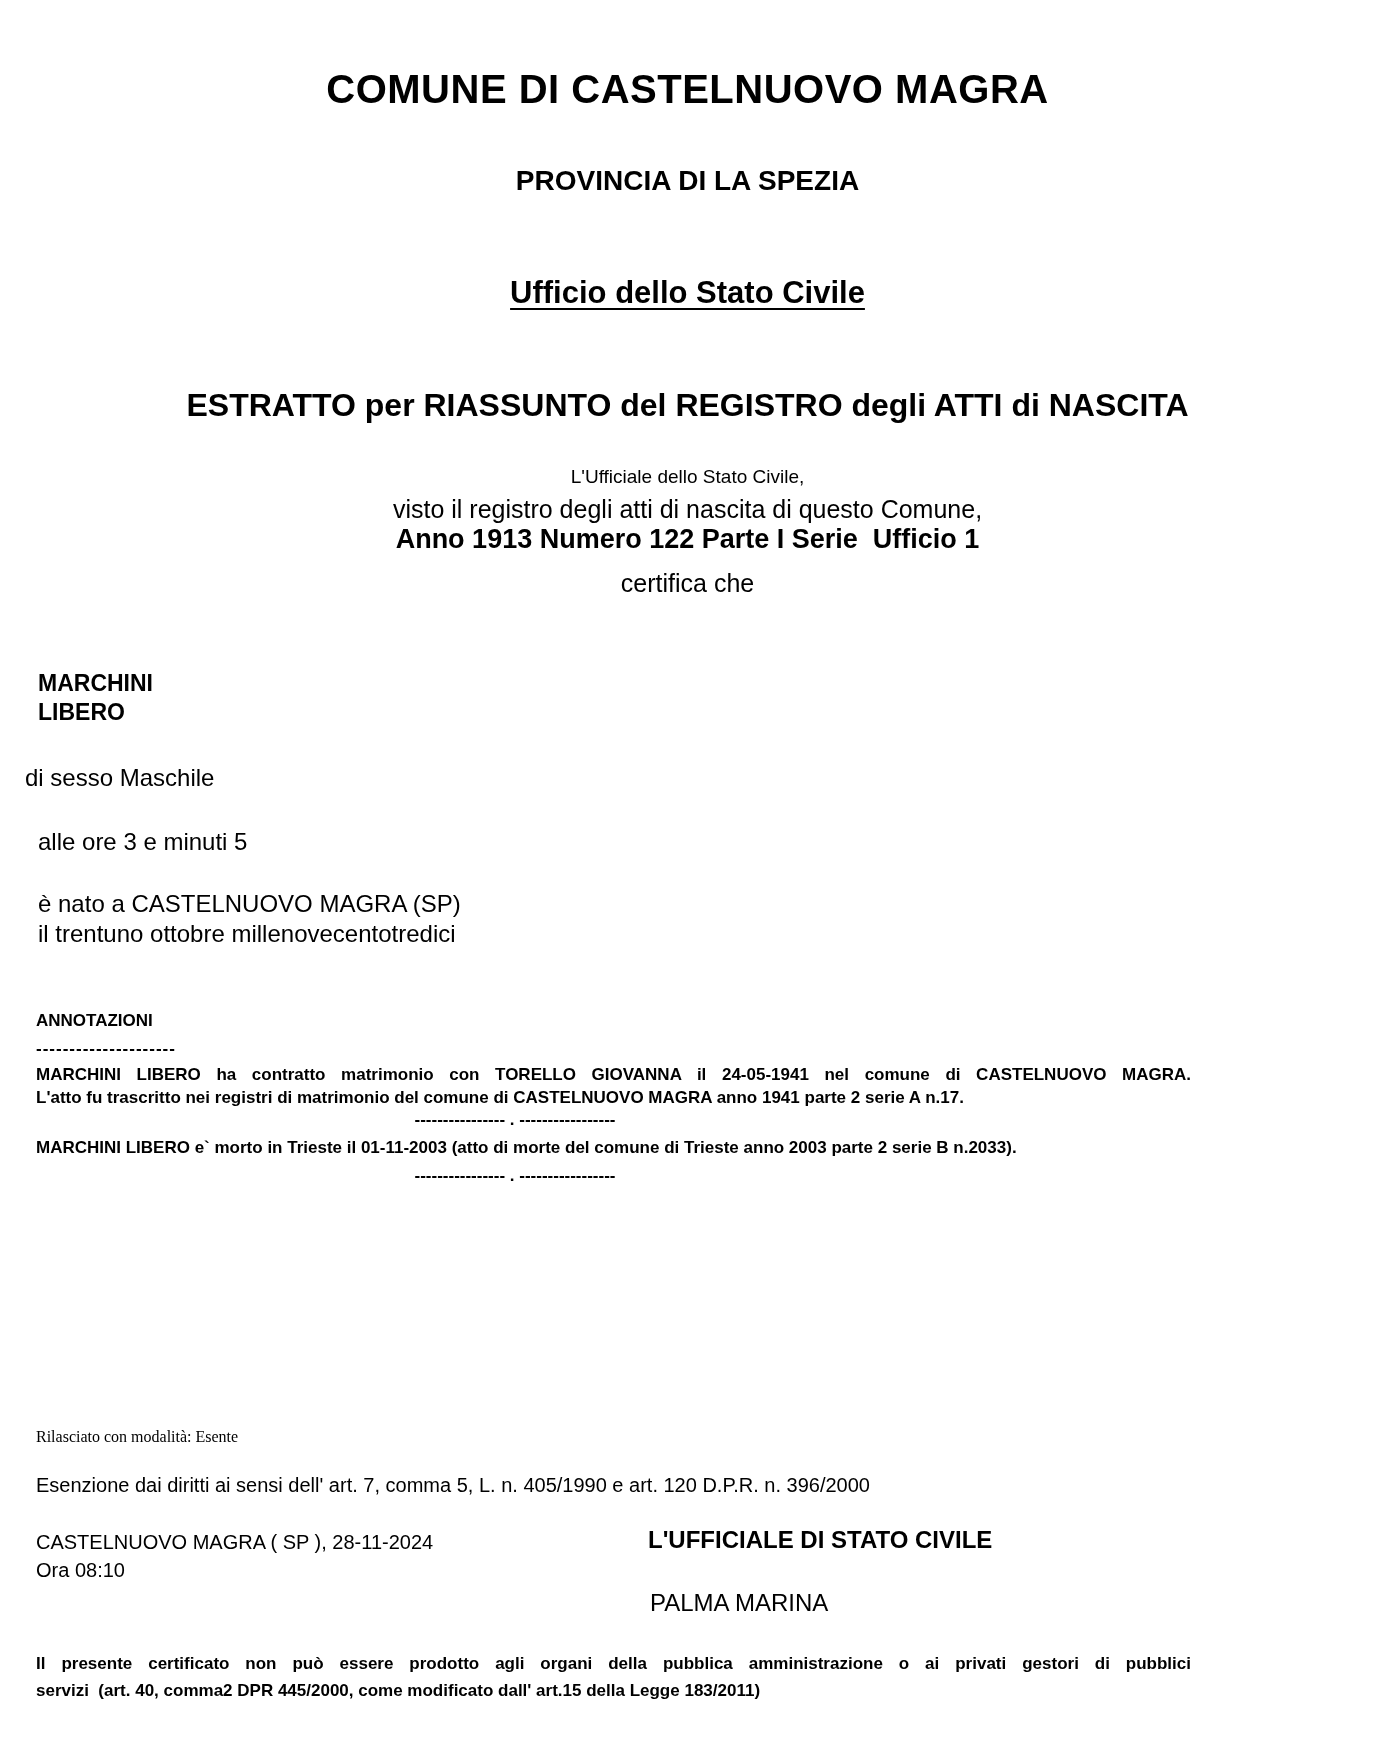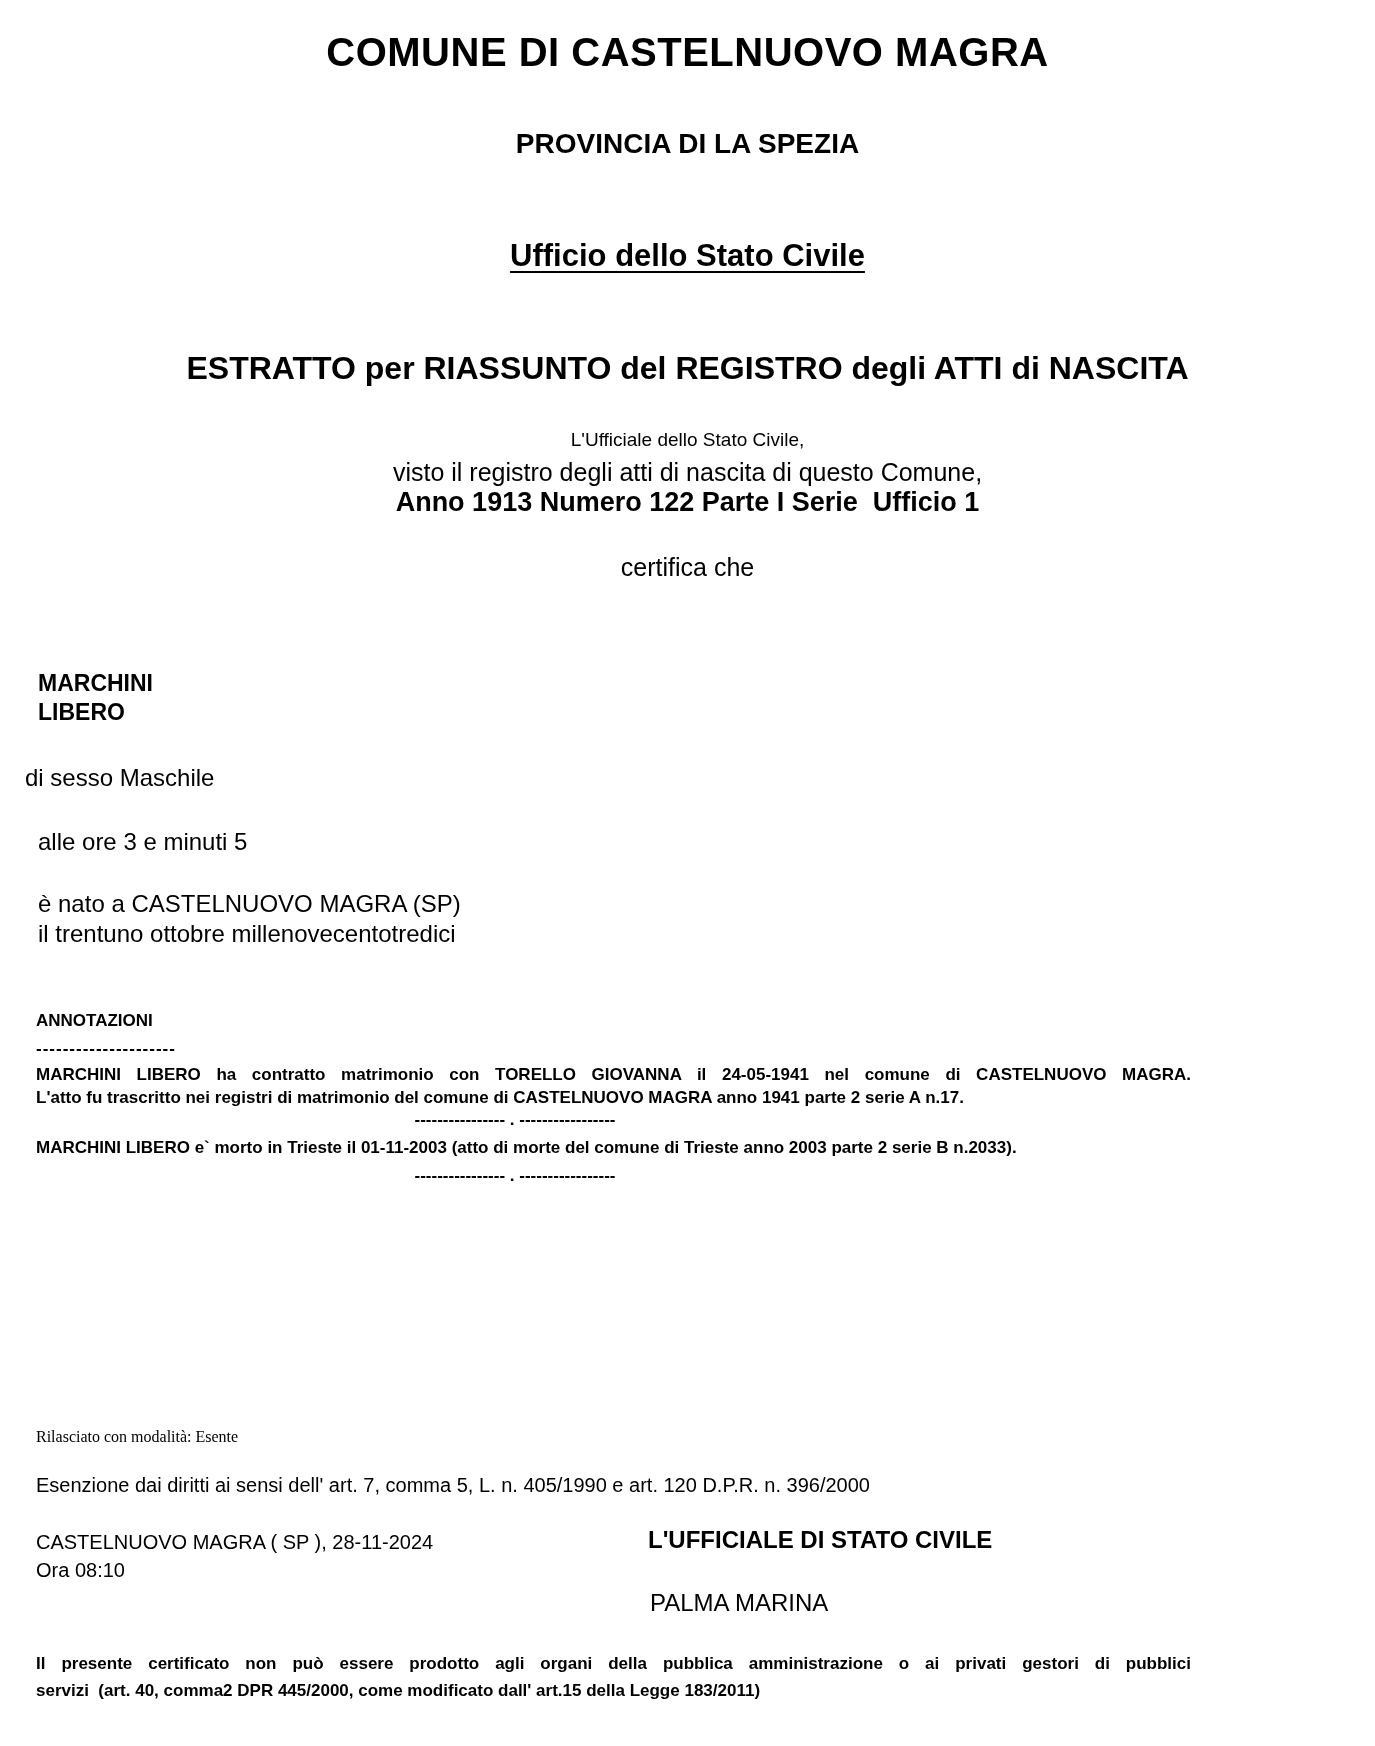--- a/index.html
+++ b/index.html
@@ -10,32 +10,32 @@
   .page {
     position: relative;
     width: 1375px;
     height: 1746px;
     background: #ffffff;
     color: #000000;
     font-family: "Liberation Sans", sans-serif;
     overflow: hidden;
   }
   .abs { position: absolute; }
-  .center { left: 0; width: 100%; text-align: center; }
+  .center { left: 0; width: 100%; text-align: center; margin-top: 37px; }
   .pre { white-space: pre-wrap; }
 
   .commune-title   { top: 30px;  font-size: 40px; font-weight: bold; letter-spacing: 0.5px; }
   .province        { top: 128px; font-size: 28px; font-weight: bold; }
   .office          { top: 238px; font-size: 31px; font-weight: bold; }
   .office .u       { text-decoration: underline; text-underline-offset: 5px; text-decoration-thickness: 2px; }
   .estratto        { top: 350px; font-size: 32px; font-weight: bold; }
   .intro1          { top: 429px; font-size: 19px; }
   .intro2          { top: 458px; font-size: 25px; }
   .registry        { top: 487px; font-size: 27px; font-weight: bold; }
-  .certifica       { top: 553px; font-size: 25px; }
+  .certifica       { top: 532px; font-size: 25px; }
 
   .name-block      { left: 38px; top: 669px; font-size: 23px; font-weight: bold; line-height: 29px; }
   .sex-line        { left: 25px; top: 764px; font-size: 24px; }
   .time-line       { left: 38px; top: 828px; font-size: 24px; }
   .birth-block     { left: 38px; top: 889px; font-size: 24px; line-height: 30px; }
 
   .ann-label       { left: 36px; top: 1011px; font-size: 17px; font-weight: bold; }
   .ann-dashes      { left: 36px; top: 1039px; font-size: 17px; font-weight: bold; letter-spacing: 1px; }
   .ann-entry1      { left: 36px; top: 1063px; width: 1155px; font-size: 17px; font-weight: bold; line-height: 23px; }
   .ann-sep1        { left: 36px; top: 1110px; width: 958px; text-align: center; font-size: 17px; font-weight: bold; }

